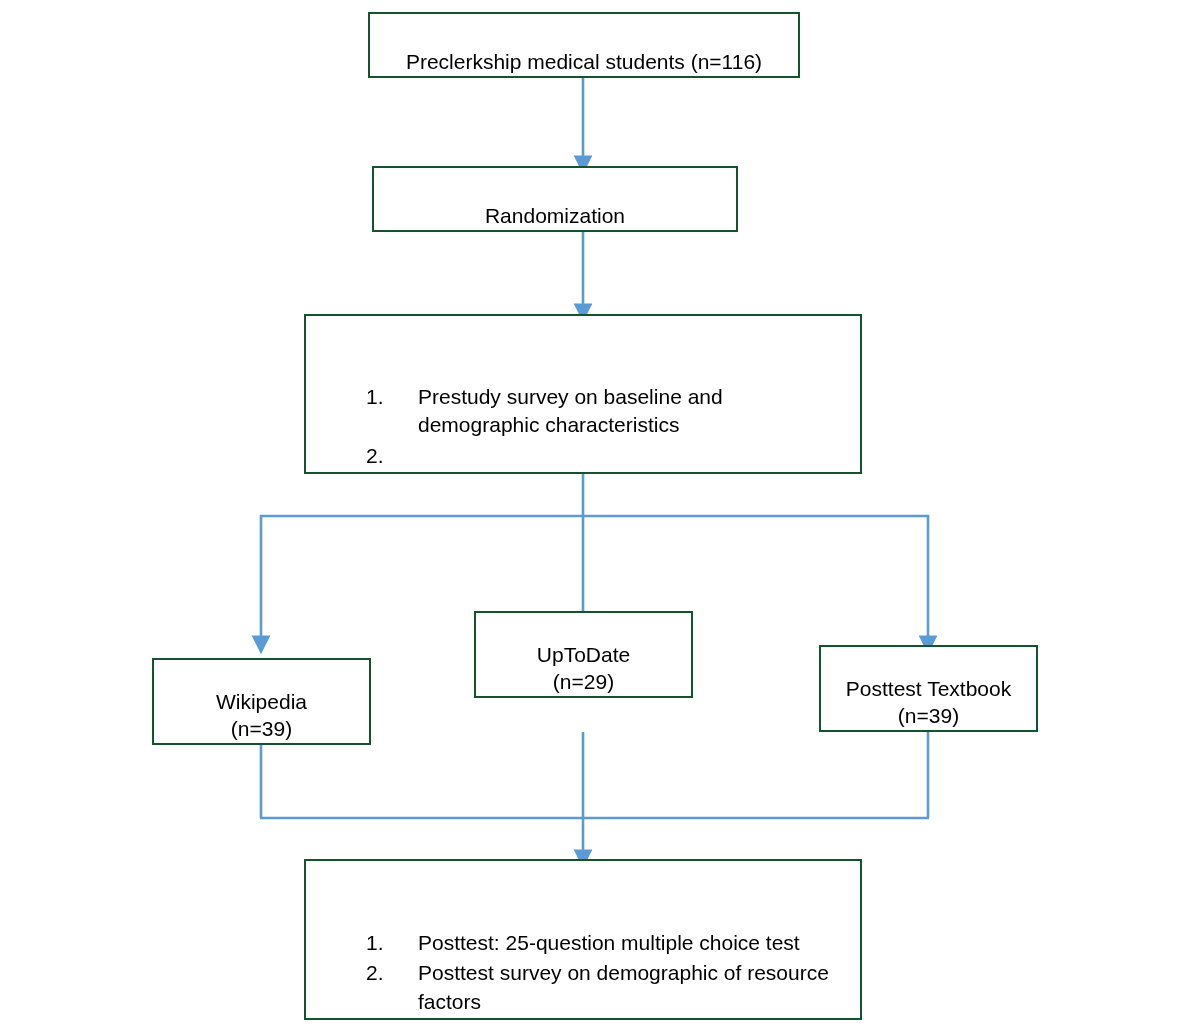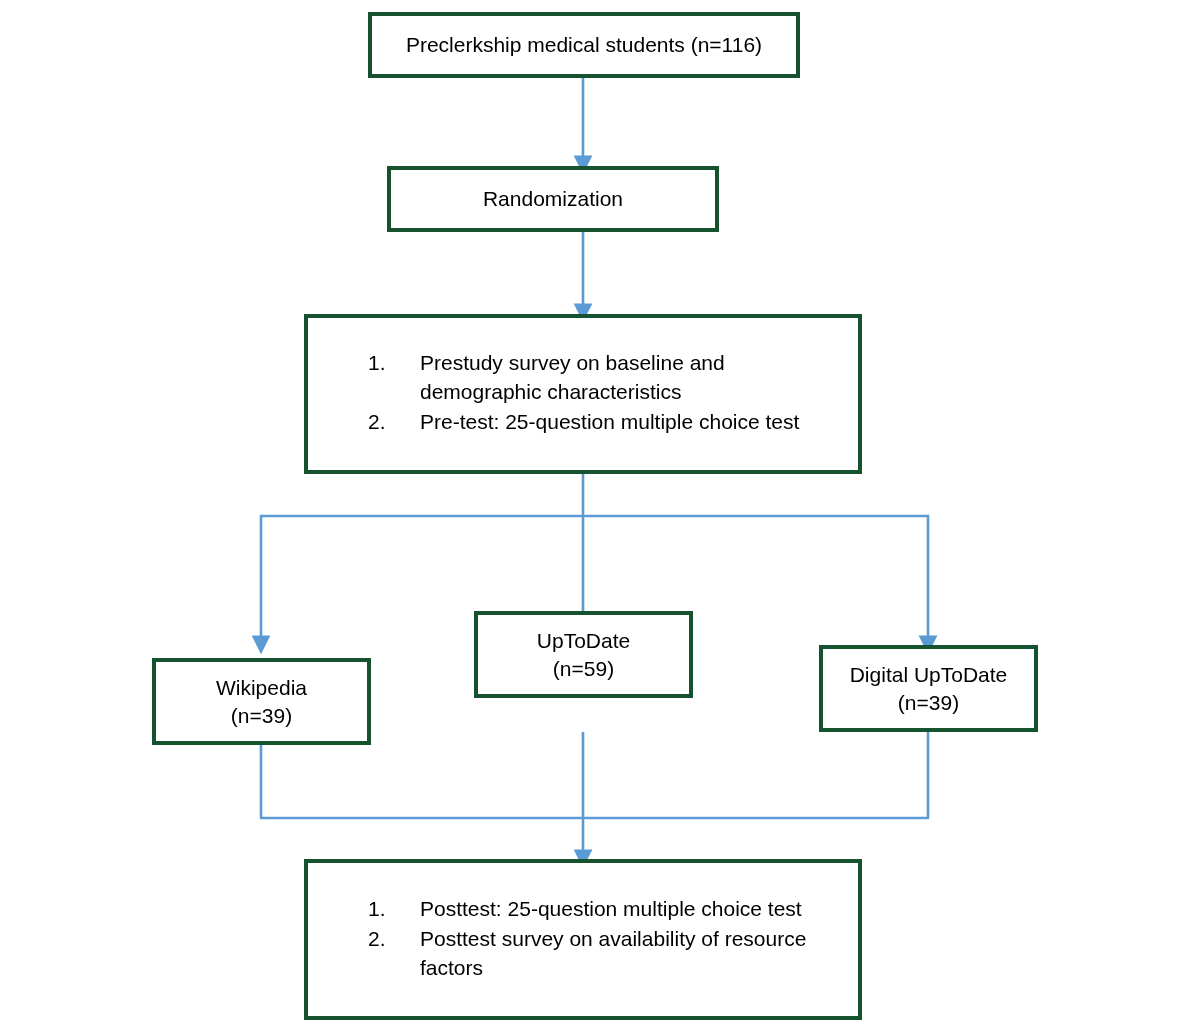--- a/index.html
+++ b/index.html
@@ -24,24 +24,24 @@
     left: 0;
     top: 0;
     width: 1200px;
     height: 1034px;
     pointer-events: none;
   }
   .node {
     position: absolute;
     box-sizing: border-box;
     background: #ffffff;
-    border: 4px solid #14532d;
+    border: 2px solid #14532d;
     display: flex;
     flex-direction: column;
-    justify-content: center;
+    justify-content: flex-end;
   }
   .node.centered {
     align-items: center;
     text-align: center;
   }
   .node-title {
     font-size: 21px;
     line-height: 1.32;
     color: #000000;
     white-space: pre-line;
@@ -100,58 +100,57 @@
       <line x1="928" y1="732" x2="928" y2="818"></line>
       <line x1="260" y1="818" x2="929" y2="818"></line>
       <line x1="583" y1="817" x2="583" y2="851" marker-end="url(#arrowhead)"></line>
     </g>
   </svg>
 
   <div class="node centered" style="left:368px; top:12px; width:432px; height:66px;">
     <div class="node-title">Preclerkship medical students (n=116)</div>
   </div>
 
-  <div class="node centered" style="left:387px; top:166px; width:332px; height:66px;">
+  <div class="node centered" style="left:372px; top:166px; width:366px; height:66px;">
     <div class="node-title">Randomization</div>
   </div>
 
   <div class="node" style="left:304px; top:314px; width:558px; height:160px;">
     <ul class="node-list">
       <li>
         <span class="list-marker">1.</span>
         <span class="list-text">Prestudy survey on baseline and demographic characteristics</span>
       </li>
       <li>
         <span class="list-marker">2.</span>
-        <span class="list-text">Pre-test: 25-question multiple choice test</span>
       </li>
     </ul>
   </div>
 
   <div class="node centered" style="left:152px; top:658px; width:219px; height:87px;">
     <div class="node-title">Wikipedia</div>
     <div class="node-title">(n=39)</div>
   </div>
 
   <div class="node centered" style="left:474px; top:611px; width:219px; height:87px;">
     <div class="node-title">UpToDate</div>
-    <div class="node-title">(n=59)</div>
+    <div class="node-title">(n=29)</div>
   </div>
 
   <div class="node centered" style="left:819px; top:645px; width:219px; height:87px;">
-    <div class="node-title">Digital UpToDate</div>
+    <div class="node-title">Posttest Textbook</div>
     <div class="node-title">(n=39)</div>
   </div>
 
   <div class="node" style="left:304px; top:859px; width:558px; height:161px;">
     <ul class="node-list">
       <li>
         <span class="list-marker">1.</span>
         <span class="list-text">Posttest: 25-question multiple choice test</span>
       </li>
       <li>
         <span class="list-marker">2.</span>
-        <span class="list-text">Posttest survey on availability of resource factors</span>
+        <span class="list-text">Posttest survey on demographic of resource factors</span>
       </li>
     </ul>
   </div>
 
 </div>
 
 </body></html>

